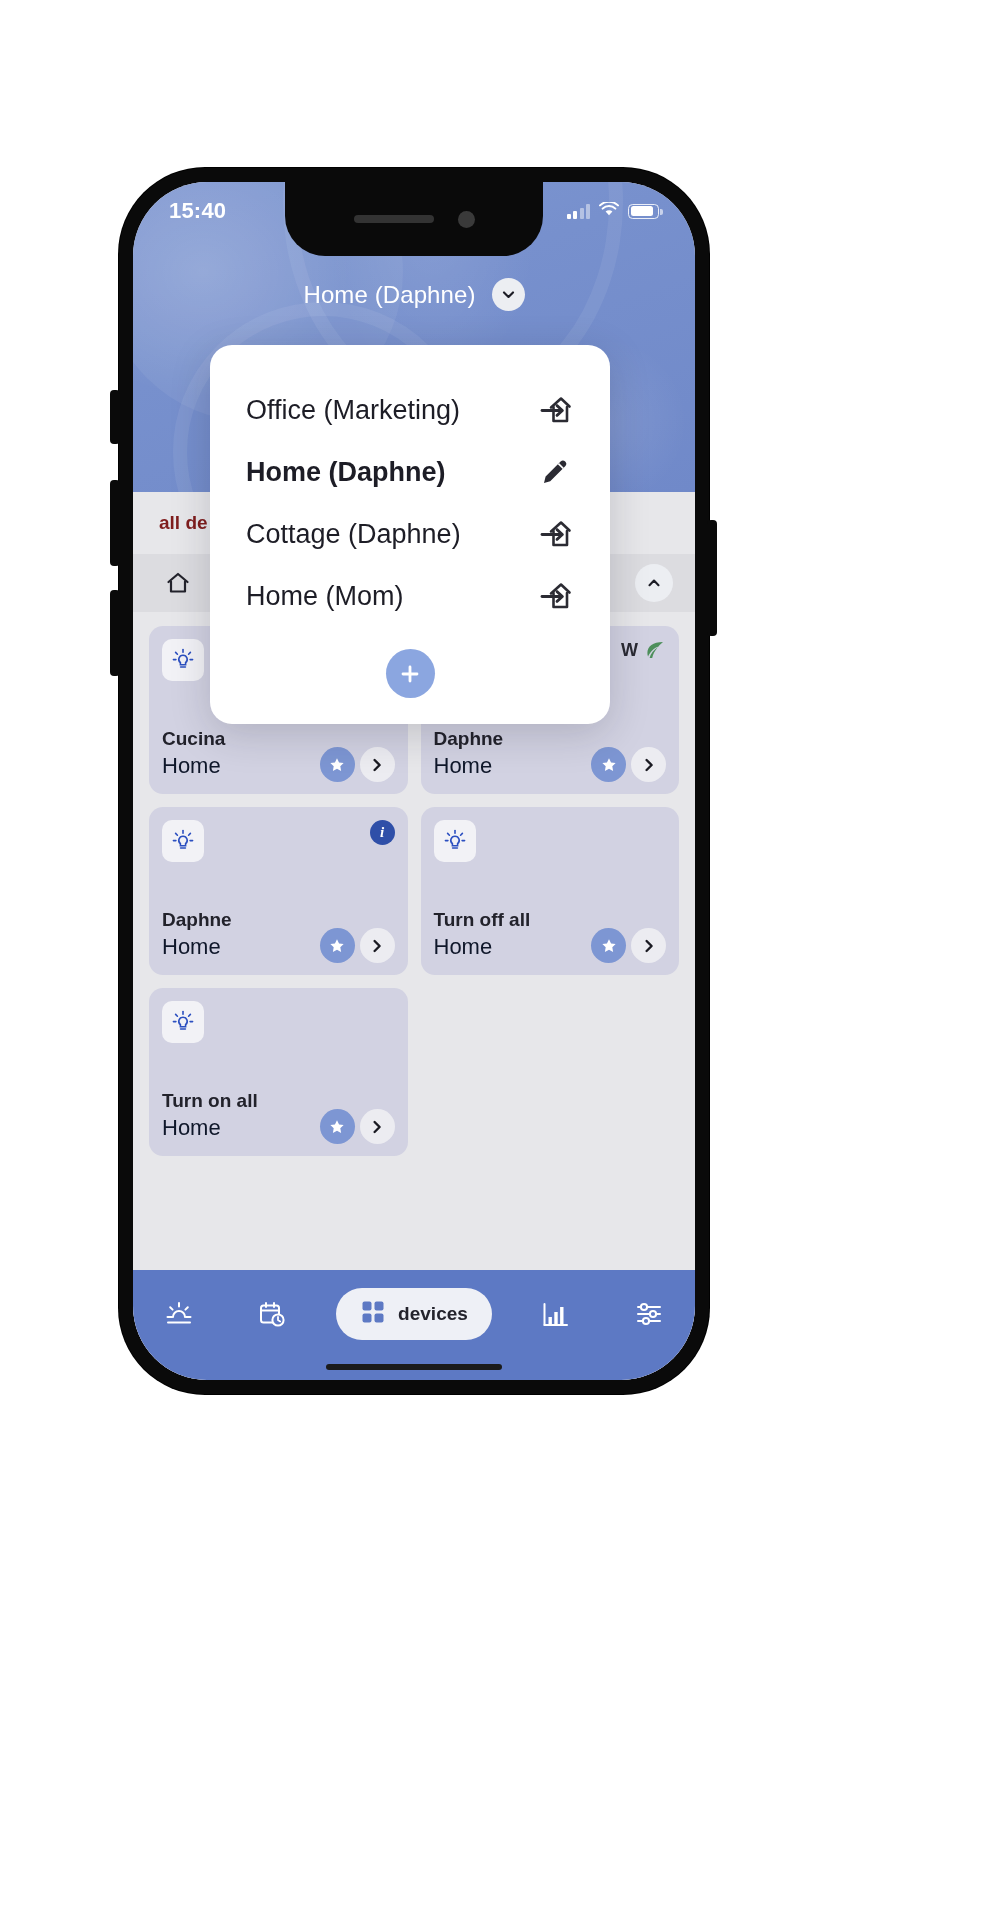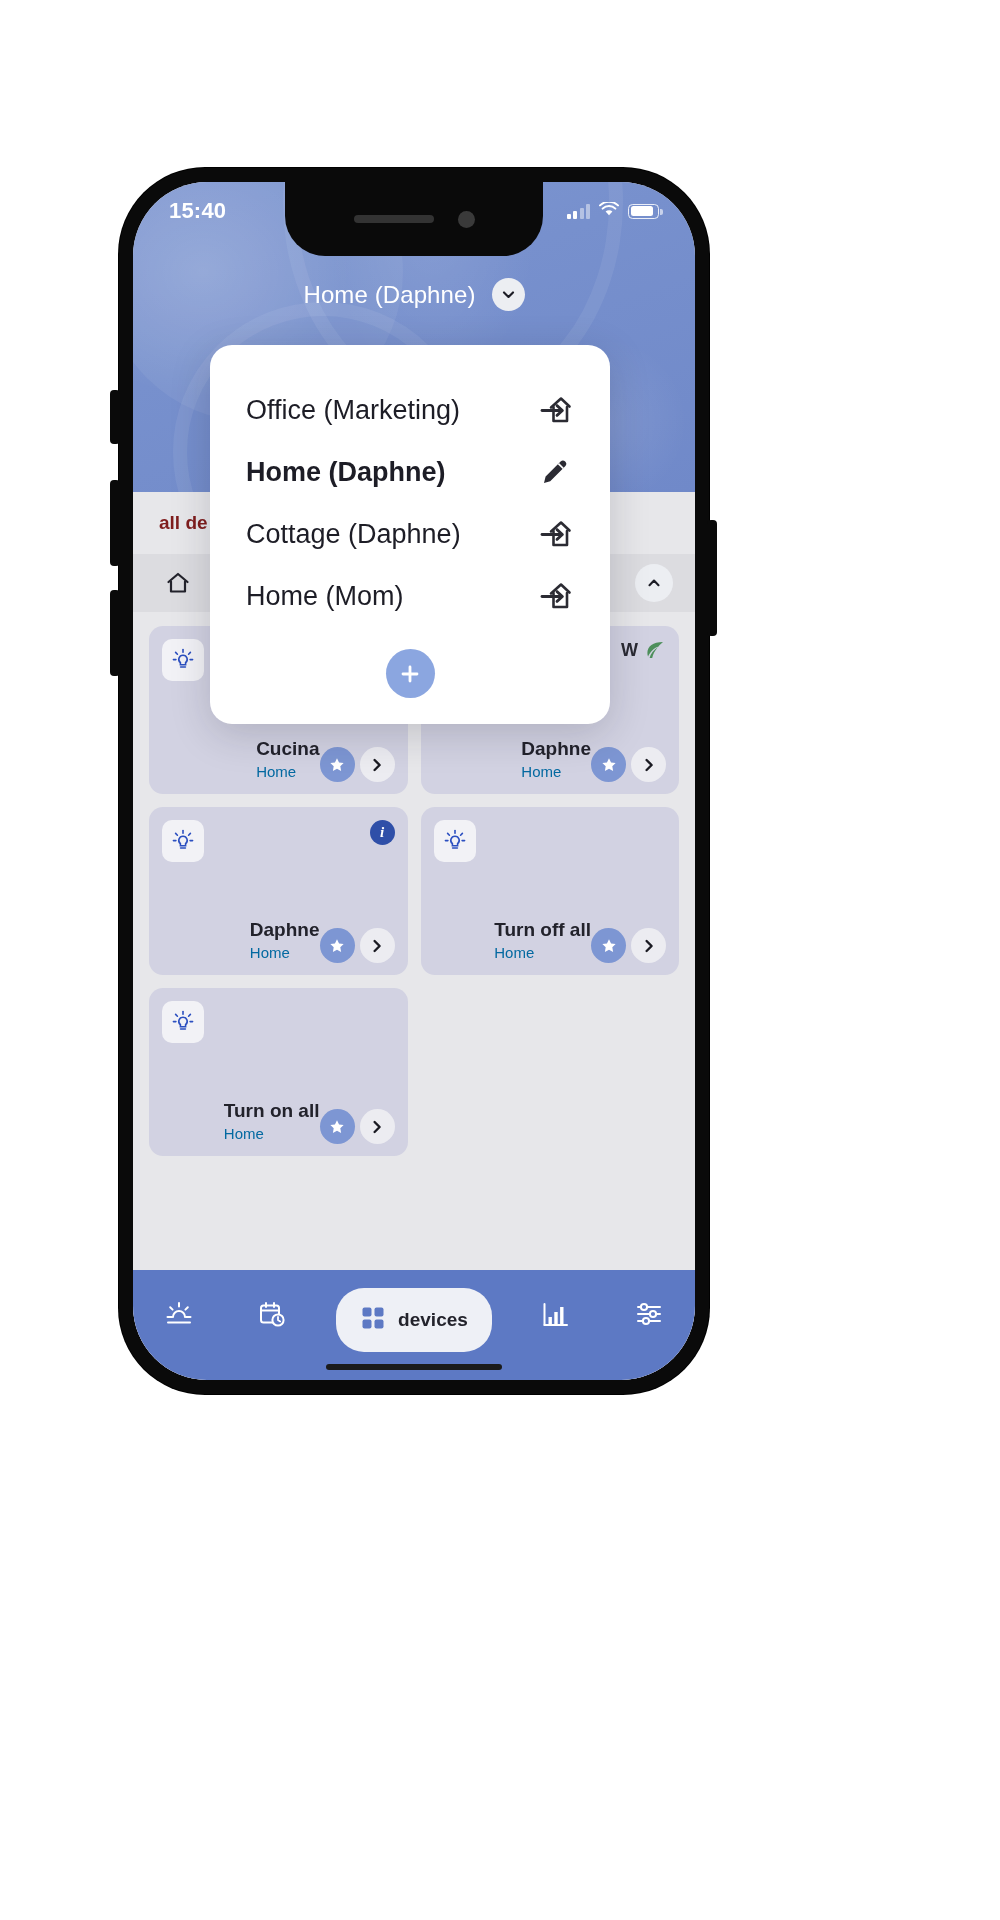--- a/index.html
+++ b/index.html
@@ -175,24 +175,24 @@
   .leaf-ic { display: flex; }
   .info-dot {
     width: 25px; height: 25px; border-radius: 50%;
     background: #2f4fa8; color: #fff;
     font-size: 15px; font-weight: 700; font-style: italic;
     display: flex; align-items: center; justify-content: center;
     font-family: "Liberation Serif", serif;
   }
   .card-bottom {
     position: absolute; left: 13px; right: 13px; bottom: 12px;
-    display: flex; align-items: flex-end; justify-content: flex-end;
+    display: flex; align-items: flex-end; justify-content: space-between;
   }
   .card-name { font-size: 19px; font-weight: 700; color: #22222b; line-height: 1.25; }
-  .card-sub  { font-size: 15px; font-weight: 400; color: #0369a1; line-height: 1.4; }
+  .card-sub  { font-size: 22px; font-weight: 400; color: #0f172a; line-height: 1.4; }
   .card-actions { display: flex; align-items: center; gap: 5px; }
   .fav-btn {
     width: 35px; height: 35px; border-radius: 50%;
     background: #7d96d3;
     display: flex; align-items: center; justify-content: center;
   }
   .go-btn {
     width: 35px; height: 35px; border-radius: 50%;
     background: #ececf1;
     display: flex; align-items: center; justify-content: center;
@@ -203,21 +203,21 @@
     position: absolute; left: 0; bottom: 0; width: 562px; height: 110px;
     background: #5d79c4;
     display: flex; align-items: flex-start; justify-content: space-around;
     padding-top: 18px;
   }
   .nav-item {
     width: 58px; height: 56px;
     display: flex; align-items: center; justify-content: center;
   }
   .nav-item.active {
-    width: 156px; height: 64px;
+    width: 156px; height: 52px;
     background: #eef0f6; border-radius: 28px;
     display: flex; align-items: center; justify-content: center; gap: 12px;
   }
   .nav-active-label { font-size: 19px; font-weight: 700; color: #23232c; }
   .home-indicator {
     position: absolute; left: 50%; transform: translateX(-50%); bottom: 10px;
     width: 176px; height: 6px; border-radius: 4px; background: #1b1b1b;
     z-index: 30;
   }
 

